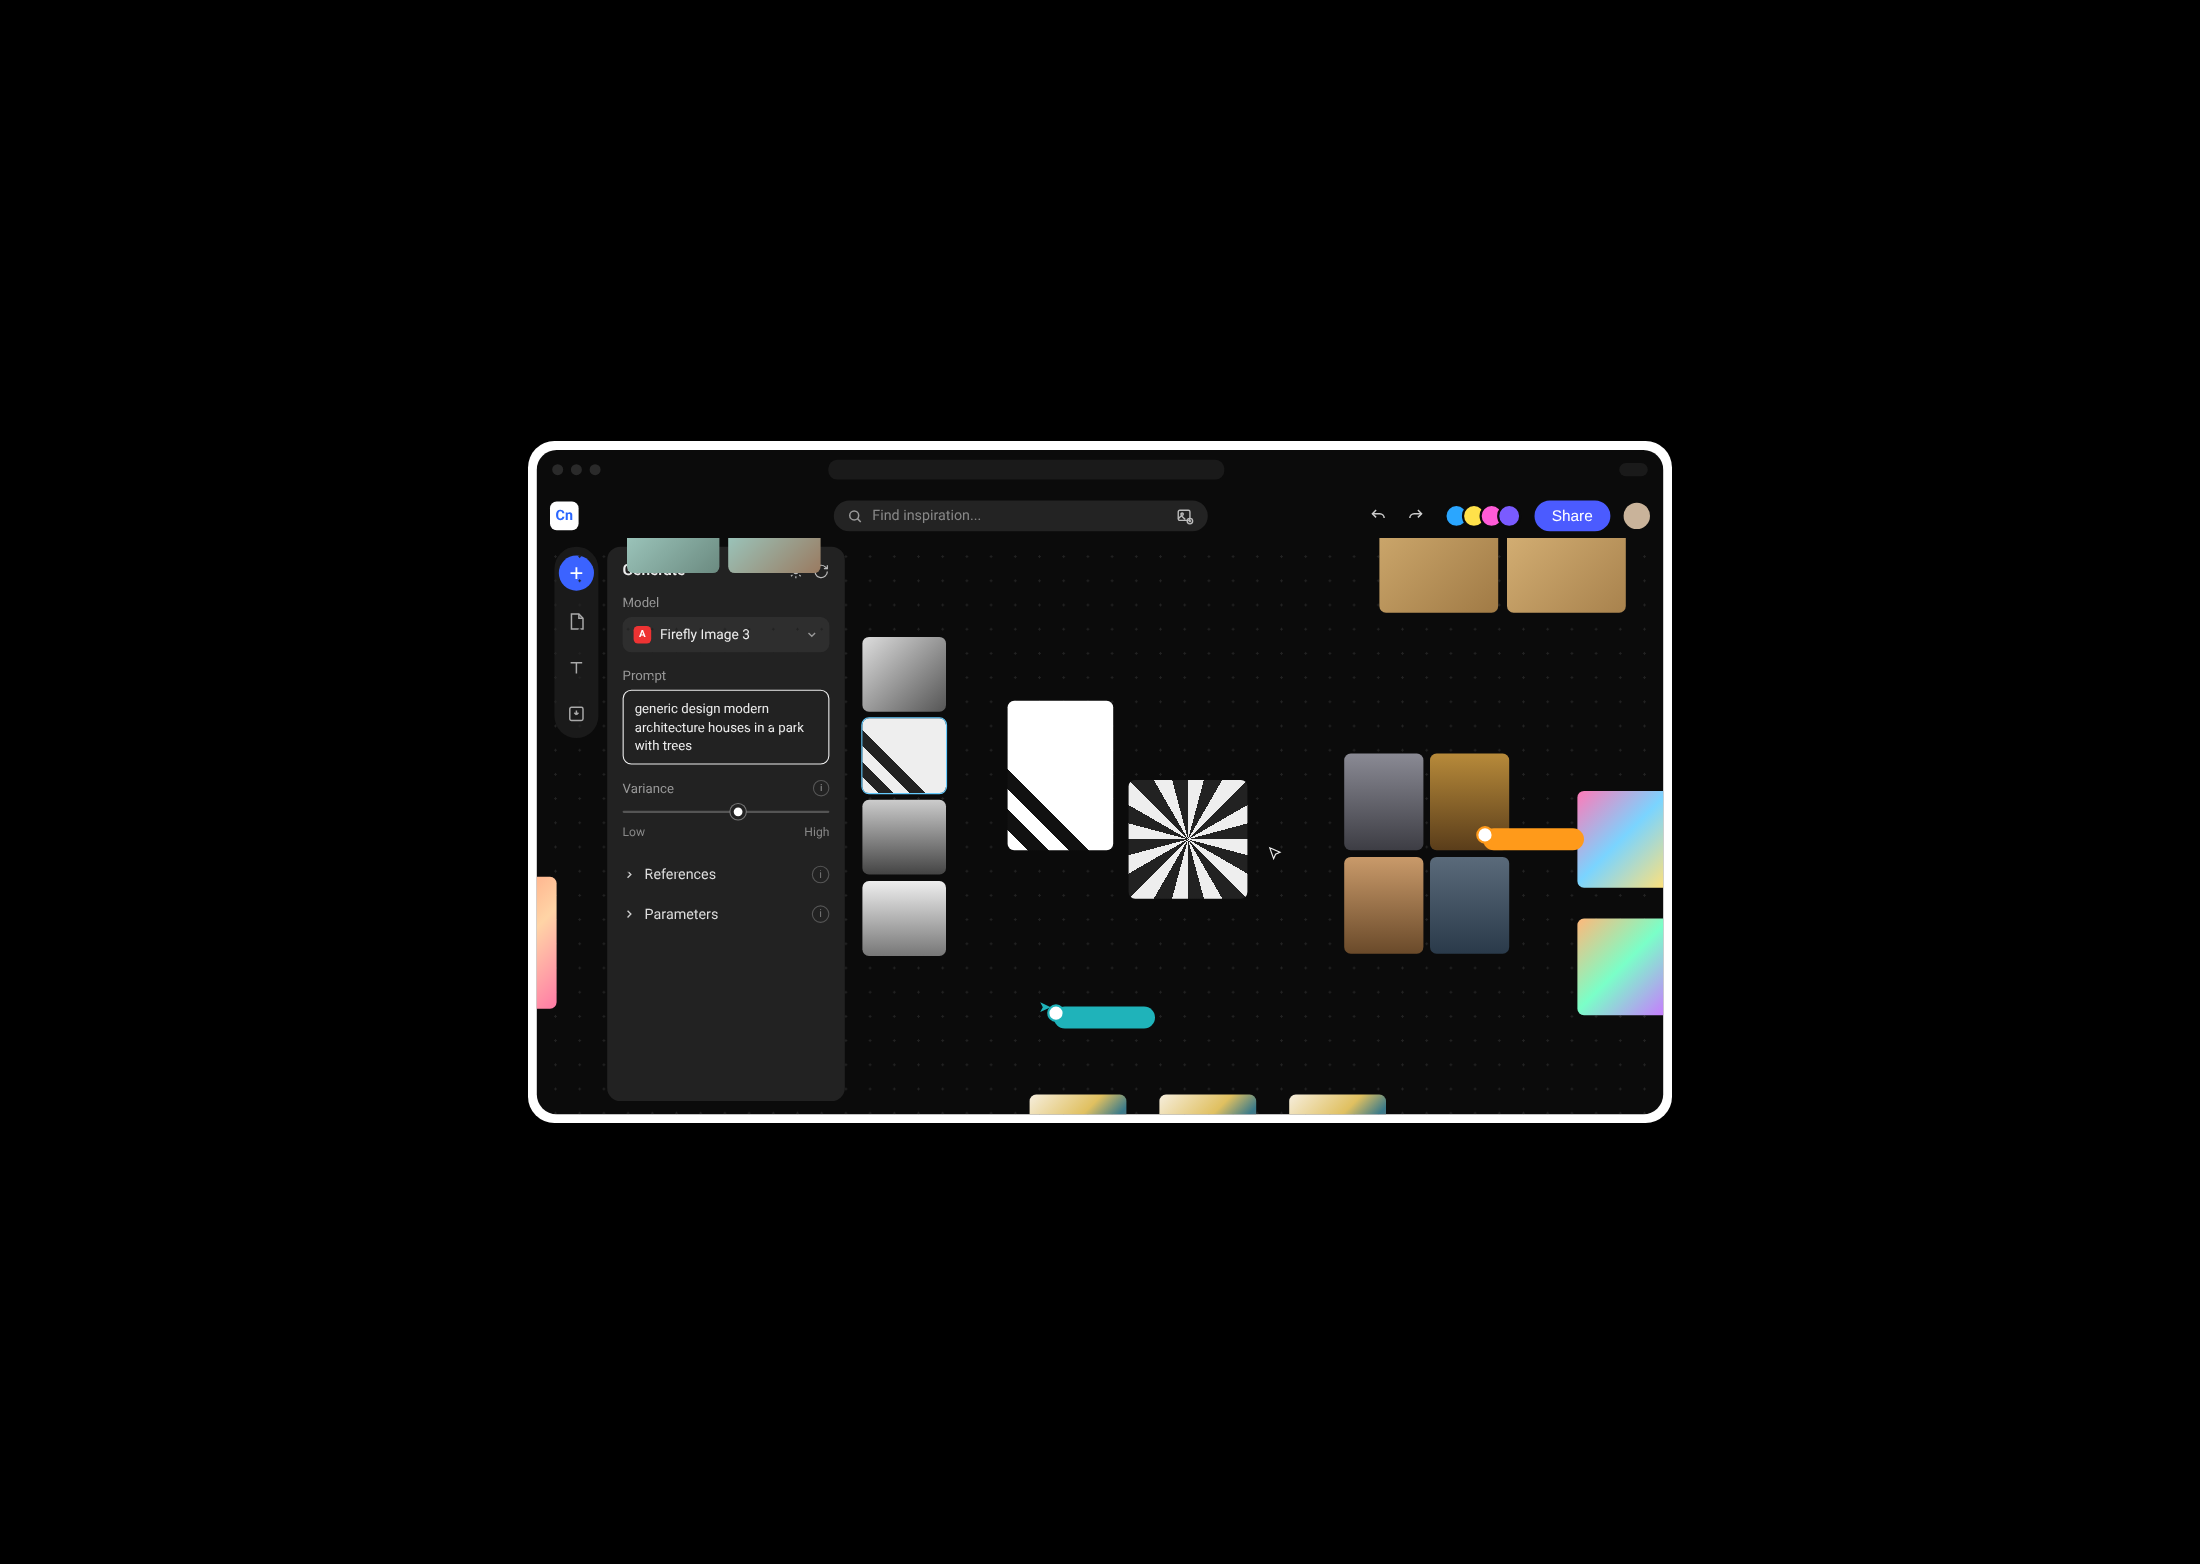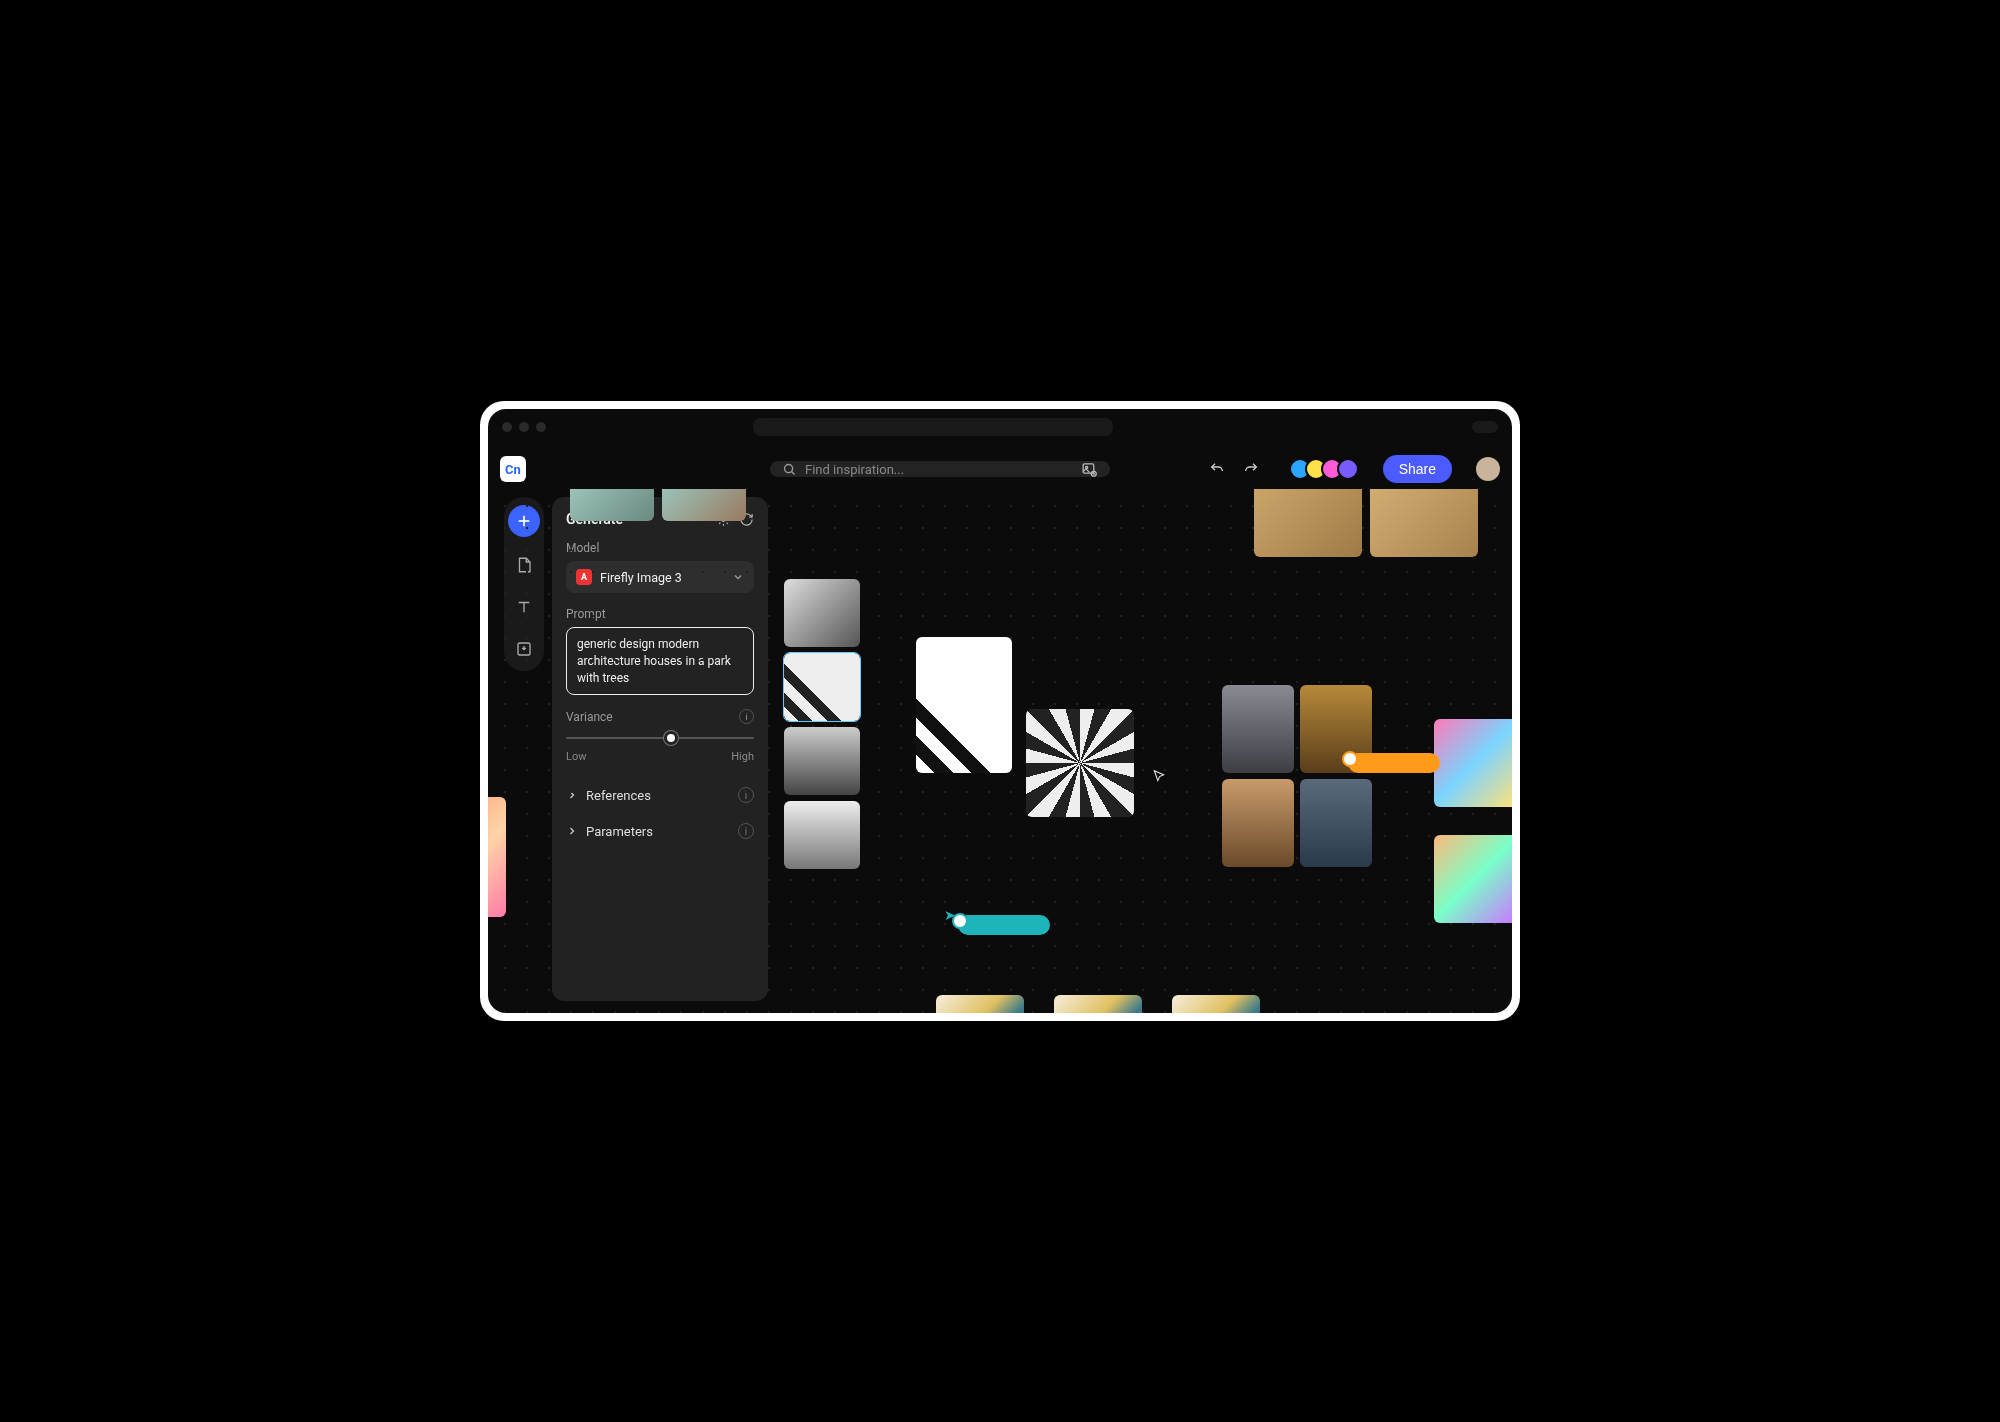--- a/index.html
+++ b/index.html
@@ -52,30 +52,30 @@
     width: 26px; height: 12px; border-radius: 6px; background: #1a1a1a;
   }
 
   
   .appbar {
     position: absolute; top: 40px; left: 0; right: 0;
     height: 40px;
     display: flex;
     align-items: center;
     padding: 0 12px;
-    gap: 24px;
+    gap: 12px;
   }
   .logo {
     width: 26px; height: 26px; border-radius: 6px;
     background: #fff; color: #2a66ff; font-weight: 700; font-size: 13px;
     display:flex;align-items:center;justify-content:center;
   }
   .search {
     margin-left: 220px;
-    width: 340px; height: 16px;
+    width: 340px; height: 28px;
     background: #232323; border-radius: 18px;
     display:flex; align-items:center; padding:0 12px; gap:8px;
     color:#888; font-size:13px;
   }
   .search svg { flex:0 0 auto; }
   .search-text { flex:1; }
   .undo-redo { margin-left:auto; display:flex; gap:6px; }
   .ico-btn { width:28px;height:28px;display:flex;align-items:center;justify-content:center;color:#ccc;border-radius:6px; }
   .avatars { display:flex; padding-left:6px; }
   .avatars .av {

